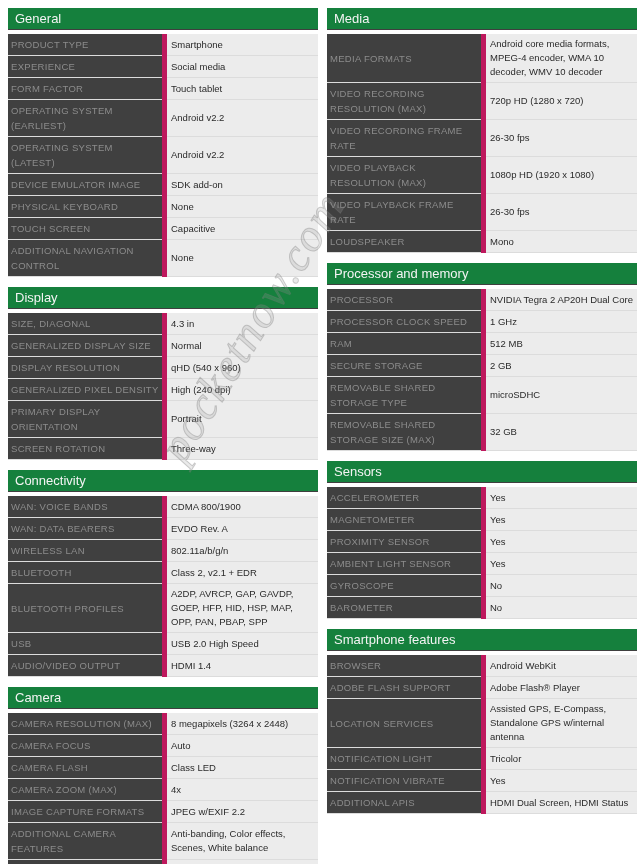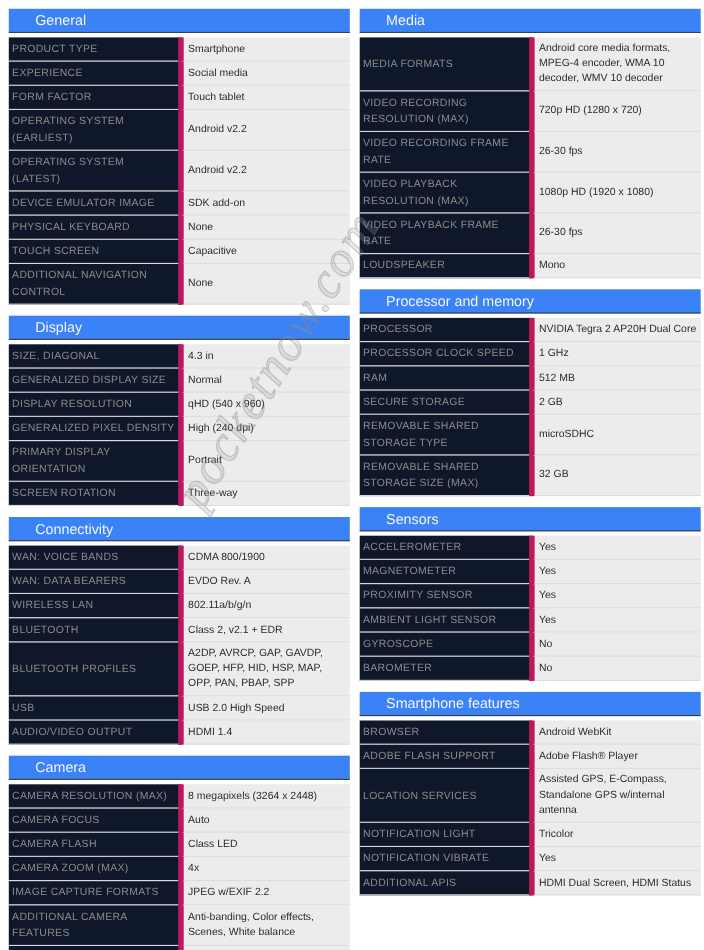--- a/index.html
+++ b/index.html
@@ -5,28 +5,28 @@
   html, body { margin: 0; padding: 0; }
   body {
     width: 640px; height: 864px; background: #ffffff; position: relative; overflow: hidden;
     font-family: "Liberation Sans", sans-serif;
   }
   .col { position: absolute; top: 0; width: 310px; }
   .col-left { left: 8px; }
   .col-right { left: 327px; }
   .section { margin-top: 8px; margin-bottom: 10px; }
   .section-header {
-    background: #3b82f6; color: #f4f4f4; font-size: 13px; height: 21px; line-height: 21px;
-    padding-left: 24px; border-bottom: 1px solid #3f3f3f;
+    background: #15803d; color: #f4f4f4; font-size: 13px; height: 21px; line-height: 21px;
+    padding-left: 7px; border-bottom: 1px solid #3f3f3f;
   }
   table { width: 100%; border-collapse: collapse; margin-top: 4px; }
   td { vertical-align: middle; padding: 3px 3px 3px 3px; border-bottom: 1px solid #dcdcdc; }
   td.label {
     width: 148px; color: #8c8c8c; font-size: 9.5px; letter-spacing: 0.3px; line-height: 15px;
-    background: #0f172a; padding-left: 3px;
+    background: #404040; padding-left: 3px;
   }
   td.value {
     color: #2a2a2a; font-size: 9.5px; line-height: 14px; background: #ececec;
     border-left: 5px solid #be185d; padding-left: 4px;
   }
   .watermark {
     position: absolute; left: 170px; top: 430px; transform: rotate(-58deg);
     transform-origin: left center; font-size: 46px; color: rgba(160,160,160,0.22);
     font-family: "Liberation Serif", serif; font-style: italic; letter-spacing: 2px;
     pointer-events: none; white-space: nowrap;

